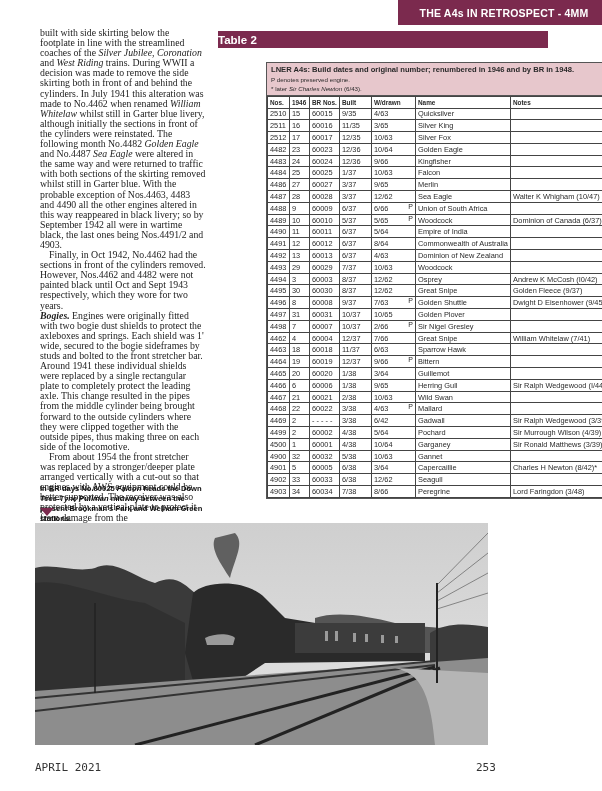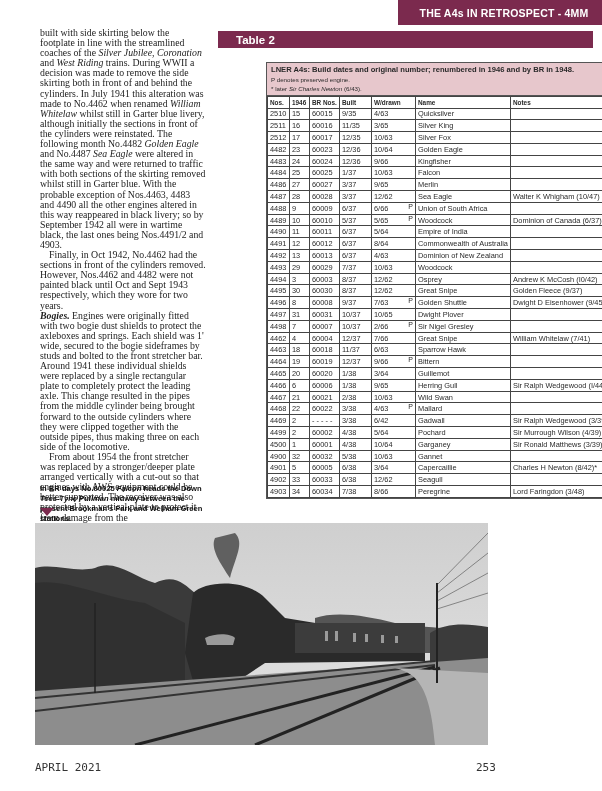--- a/index.html
+++ b/index.html
@@ -26,24 +26,24 @@
     position: absolute; left: 40px; top: 484px; width: 170px;
     font-family: "Liberation Sans", sans-serif; font-weight: bold; font-size: 7.6px; line-height: 10px; color: #111;
   }
   .caption em { font-style: italic; }
   .caption-arrow {
     position: absolute; left: 40px; top: 508px; width: 0; height: 0;
     border-left: 7px solid transparent; border-right: 7px solid transparent; border-top: 8px solid #7b2a4e;
   }
 
   .table-banner {
-    position: absolute; left: 218px; top: 31px; width: 375px; height: 17px;
+    position: absolute; left: 218px; top: 31px; width: 330px; height: 17px;
     background: #7b2a4e; color: #fff;
     font-family: "Liberation Sans", sans-serif; font-weight: bold; font-size: 11.5px;
-    padding-left: 18px; display: flex; align-items: center;
+    padding-left: 0; display: flex; align-items: center;
   }
   .table-wrap {
     position: absolute; left: 218px; top: 62px; width: 375px;
     border: 1.5px solid #555; background: #ffffff; margin-left: 48px;
   }
   .table-head {
     background: #e7c7cc; padding: 2px 4px 2px 4px; border-bottom: 1.5px solid #555;
     font-family: "Liberation Sans", sans-serif; color: #2a2a2a;
   }
   .table-head .t1 { font-weight: bold; font-size: 7.6px; line-height: 10px; }
@@ -254,21 +254,21 @@
           <td class="wd">7/63<span class="p">P</span></td>
           <td>Golden Shuttle</td>
           <td>Dwight D Eisenhower (9/45)</td>
         </tr>
         <tr>
           <td>4497</td>
           <td>31</td>
           <td>60031</td>
           <td>10/37</td>
           <td class="wd">10/65</td>
-          <td>Dwight Plover</td>
+          <td>Golden Plover</td>
           <td></td>
         </tr>
         <tr>
           <td>4498</td>
           <td>7</td>
           <td>60007</td>
           <td>10/37</td>
           <td class="wd">2/66<span class="p">P</span></td>
           <td>Sir Nigel Gresley</td>
           <td></td>

